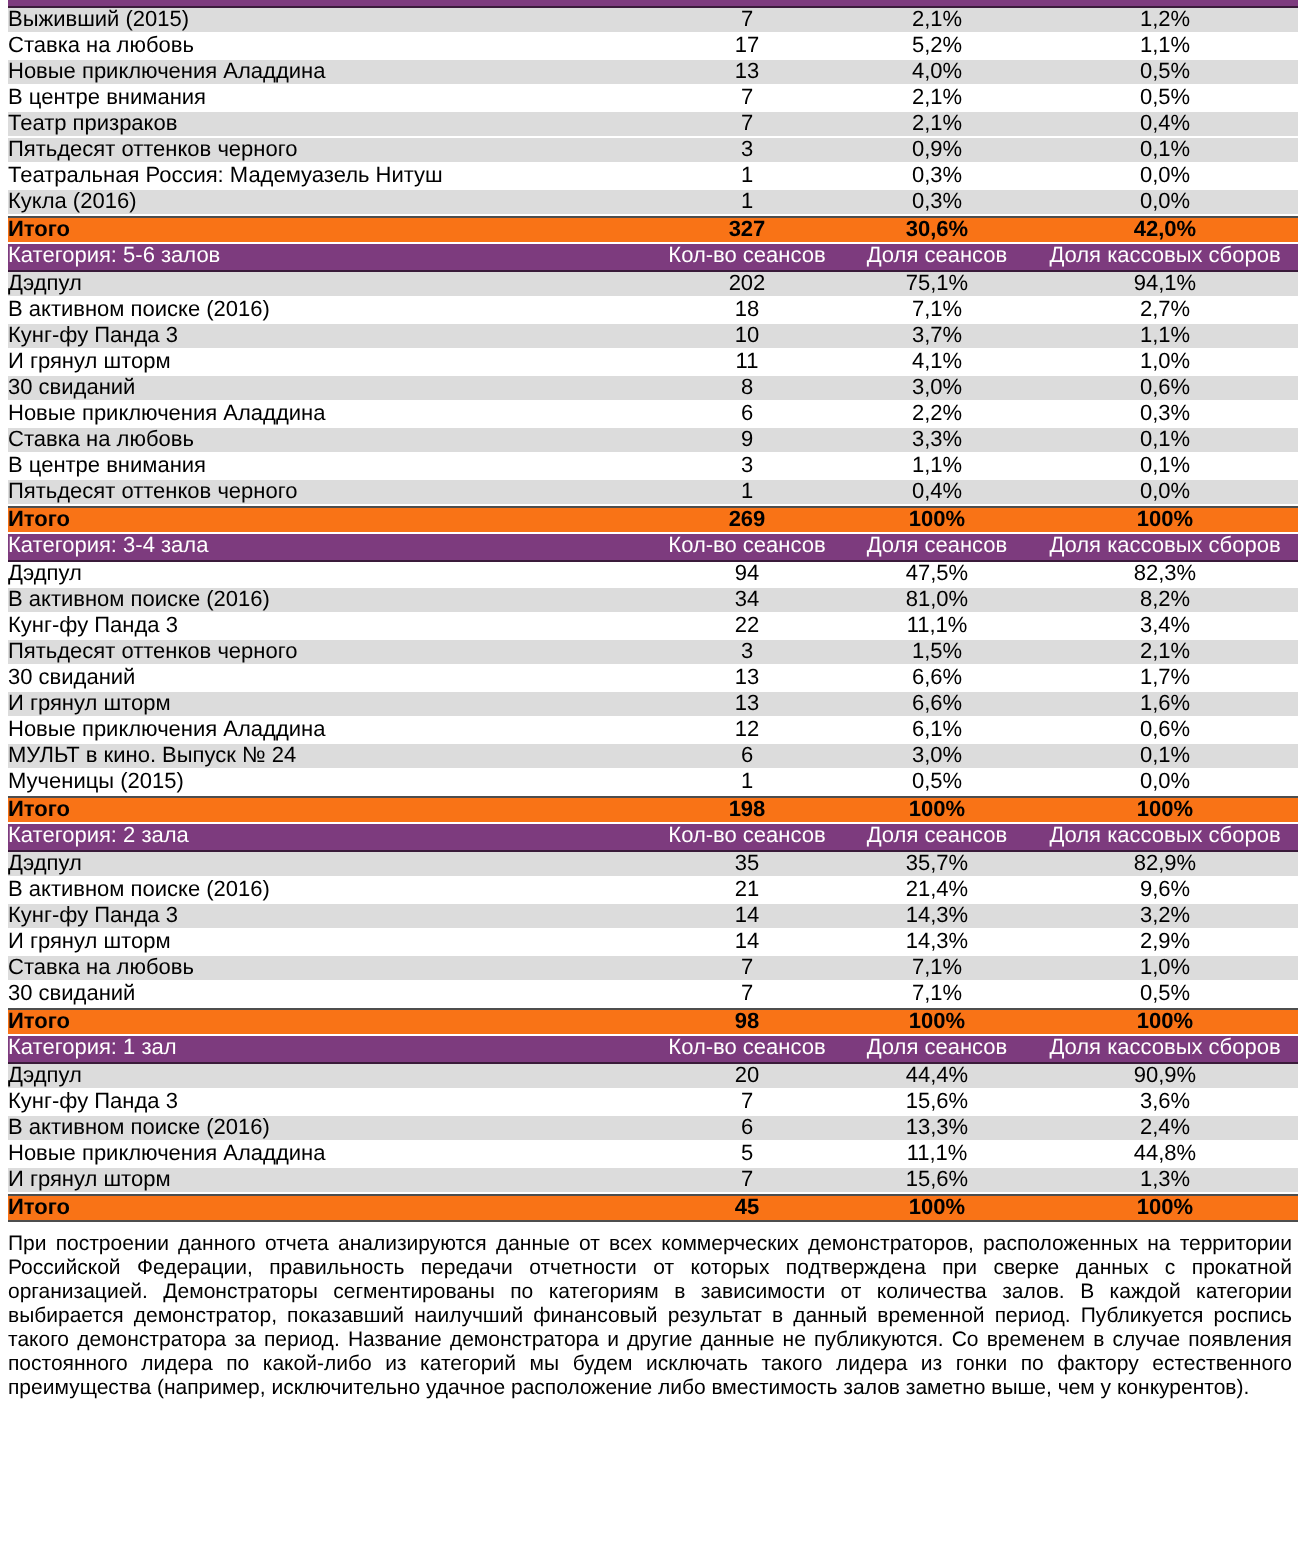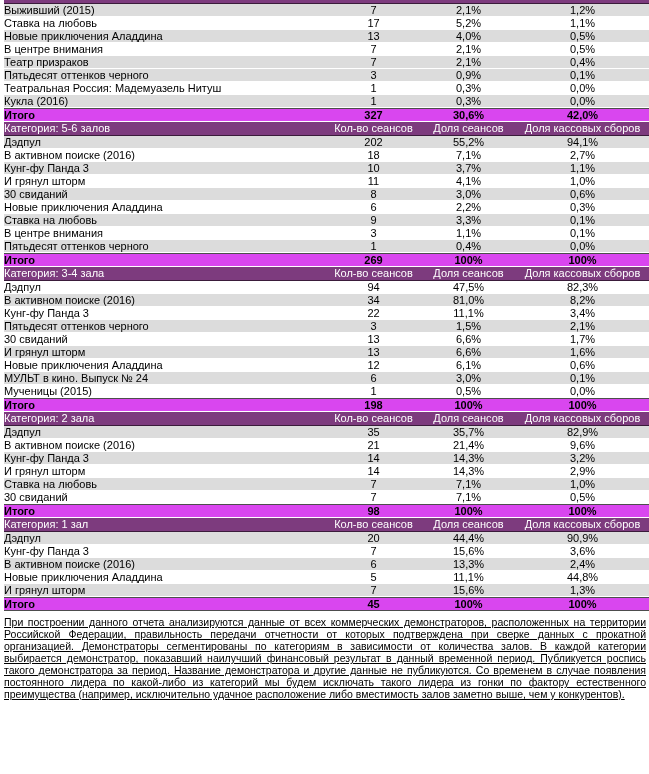--- a/index.html
+++ b/index.html
@@ -35,29 +35,28 @@
   td.name{text-align:left;padding-left:5px;}
   td.num{text-align:center;}
   tr.gray td{background:var(--stripe);}
   tr.hdr td{
     background:var(--header-bg);
     color:#ffffff;font-weight:normal;
     border-bottom:1px solid var(--header-border);
     height:14px;line-height:13px;
   }
   tr.total td{
-    font-weight:bold;background:#d946ef;
+    font-weight:bold;background:#f97316;
     border-top:1px solid var(--rule);
   }
   table.last tr.total td{border-bottom:1px solid var(--rule);}
   .footnote{
     width:642px;margin:5px 2px 0 4px;
     font-size:10.5px;line-height:12px;
     text-align:justify;
-    text-decoration:underline;
   }
 </style>
 </head>
 <body>
 
 <div class="page">
   <div class="top-strip"></div>
   <div id="tables">
       <table class="report">
         <colgroup>
@@ -133,21 +132,21 @@
         <tbody>
           <tr class="hdr">
             <td class="name">Категория: 5-6 залов</td>
             <td class="num">Кол-во сеансов</td>
             <td class="num">Доля сеансов</td>
             <td class="num">Доля кассовых сборов</td>
           </tr>
           <tr class="gray">
             <td class="name">Дэдпул</td>
             <td class="num">202</td>
-            <td class="num">55,2%</td>
+            <td class="num">75,1%</td>
             <td class="num">94,1%</td>
           </tr>
           <tr>
             <td class="name">В активном поиске (2016)</td>
             <td class="num">18</td>
             <td class="num">7,1%</td>
             <td class="num">2,7%</td>
           </tr>
           <tr class="gray">
             <td class="name">Кунг-фу Панда 3</td>

